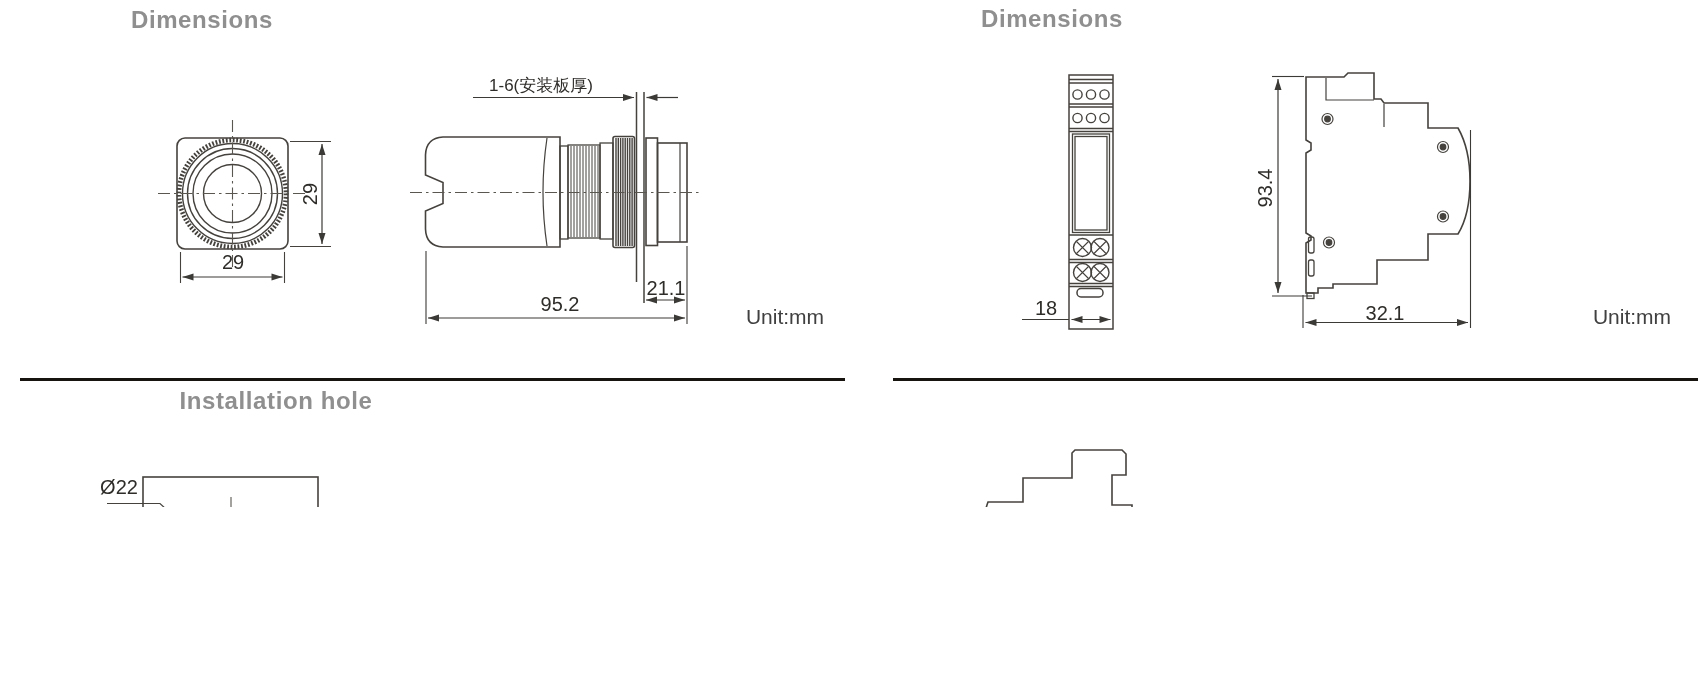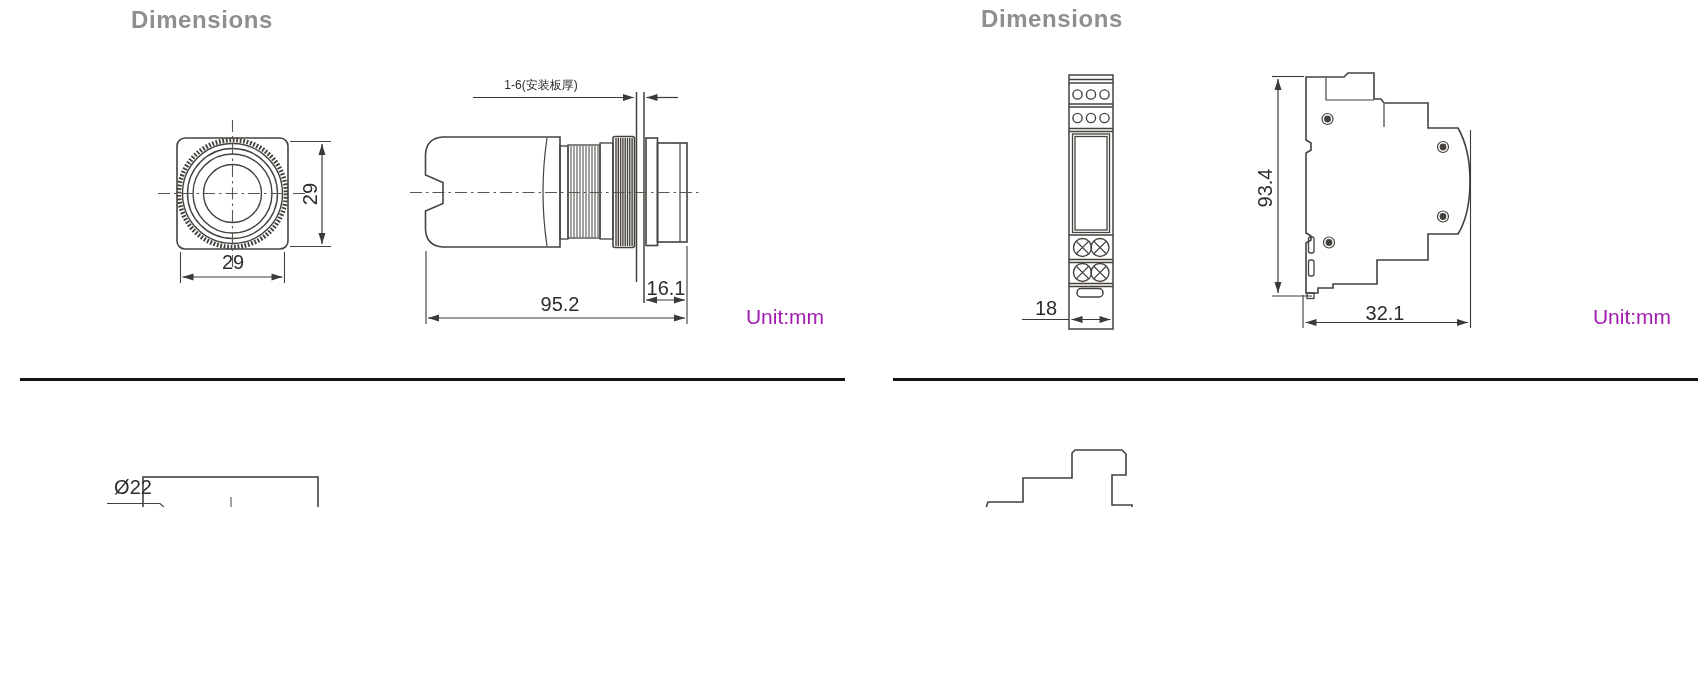--- a/index.html
+++ b/index.html
@@ -2,22 +2,22 @@
 <html><head>
 <meta charset="utf-8">
 <style>
   html,body{margin:0;padding:0;background:#ffffff;}
   #stage{position:relative;width:1701px;height:507px;background:#ffffff;overflow:hidden;
          font-family:"Liberation Sans", sans-serif;}
   svg{position:absolute;left:0;top:0;}
   .t{position:absolute;transform:translate(-50%,-50%);white-space:nowrap;
      font-size:20px;color:#2f2d2a;font-family:"Liberation Sans", sans-serif;}
   .t.rot{transform:translate(-50%,-50%) rotate(-90deg);}
-  .t.small{font-size:12px;}
-  .t.unit{font-size:21px;color:#a21caf;}
+  .t.small{font-size:17px;}
+  .t.unit{font-size:21px;color:#404040;}
   .title{position:absolute;transform:translate(-50%,-50%);white-space:nowrap;
      font-size:24px;font-weight:bold;color:#8f8f8f;letter-spacing:0.6px;
      font-family:"Liberation Sans", sans-serif;}
   .divider{position:absolute;height:3px;background:#17130e;top:378px;}
   .divider.left{left:20px;width:825px;}
   .divider.right{left:893px;width:805px;}
 </style>
 </head>
 <body>
 
@@ -184,30 +184,31 @@
         <path d="M1182.5,517 V591" marker-start="url(#ah)" marker-end="url(#ah)"></path>
       </g>
     </g>
   </svg>
 
   <div class="divider left"></div>
   <div class="divider right"></div>
 
   <div class="title" style="left:202px;top:20px;">Dimensions</div>
   <div class="title" style="left:1052px;top:19px;">Dimensions</div>
+  <div class="title" style="left:276px;top:401px;">Installation hole</div>
 
   <div class="t unit" style="left:785px;top:317px;">Unit:mm</div>
   <div class="t unit" style="left:1632px;top:317px;">Unit:mm</div>
 
   <div class="t rot" style="left:310px;top:194px;">29</div>
   <div class="t" style="left:233px;top:262px;">29</div>
   <div class="t small" style="left:541px;top:85px;">1-6(安装板厚)</div>
   <div class="t" style="left:560px;top:304px;">95.2</div>
-  <div class="t" style="left:666px;top:288px;">16.1</div>
+  <div class="t" style="left:666px;top:288px;">21.1</div>
 
   <div class="t" style="left:1046px;top:308px;">18</div>
   <div class="t rot" style="left:1265px;top:188px;">93.4</div>
   <div class="t" style="left:1385px;top:313px;">32.1</div>
 
-  <div class="t" style="left:133px;top:487px;">Ø22</div>
+  <div class="t" style="left:119px;top:487px;">Ø22</div>
   <div class="t rot" style="left:1164px;top:554px;">35</div>
 
 </div>
 
 </body></html>

